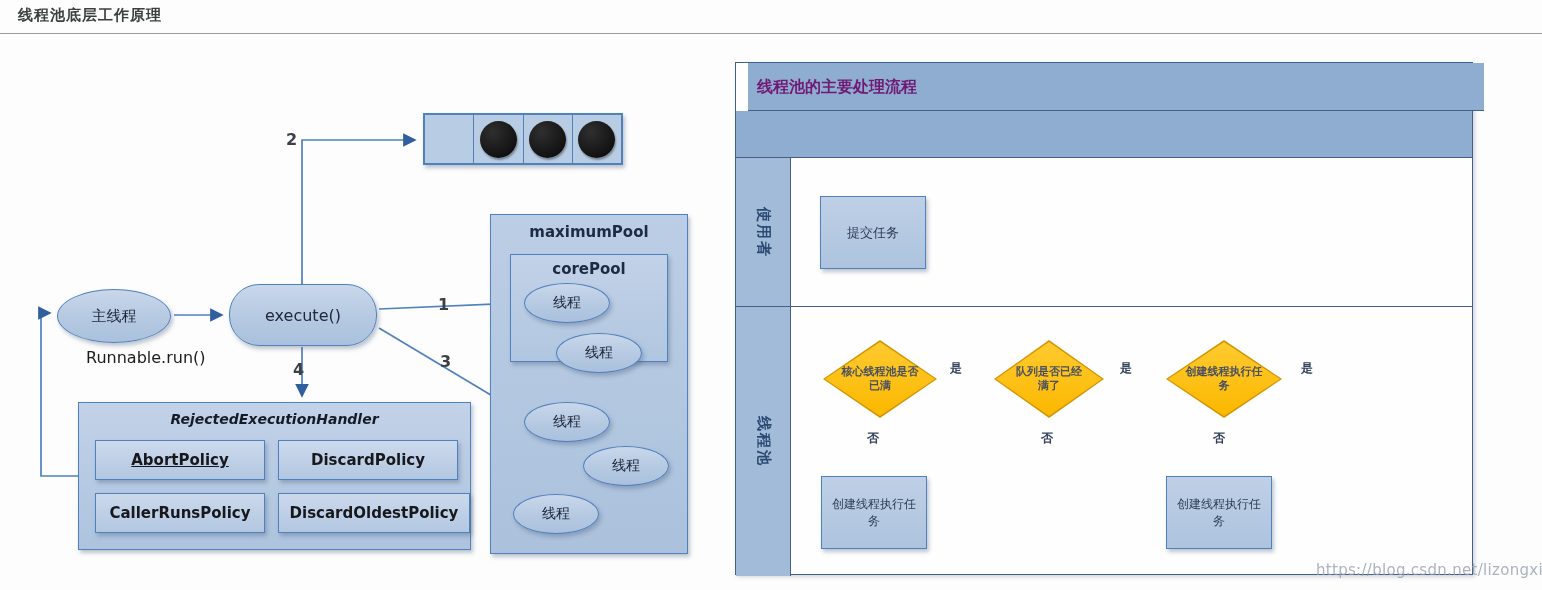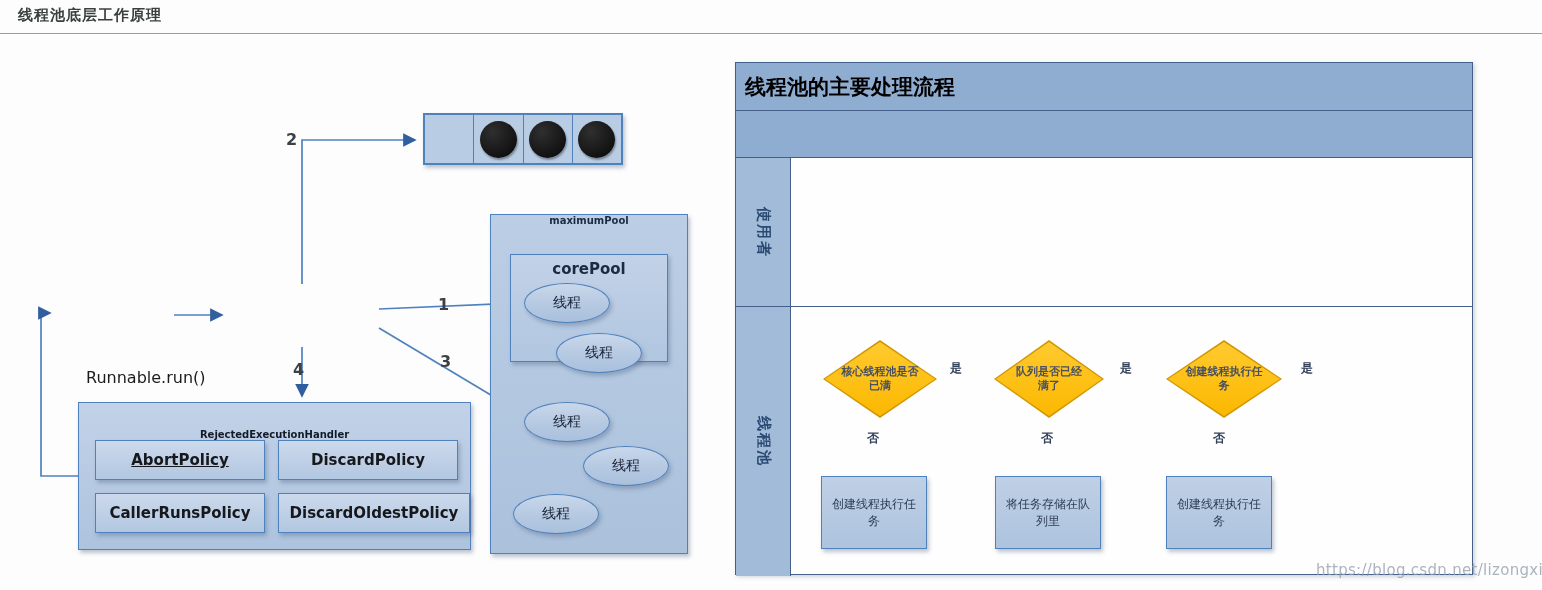--- a/index.html
+++ b/index.html
@@ -36,44 +36,44 @@
   }
   .qcell{flex:1;display:flex;align-items:center;justify-content:center;
     border-right:1.8px solid #4f81bd;}
   .qcell:last-child{border-right:none;}
   .qdot{width:37px;height:37px;border-radius:50%;
     background:radial-gradient(circle at 35% 30%,#2f2f2f,#060606);
     box-shadow:1px 2px 2px rgba(0,0,0,.35);}
 
   
   .main-thread{left:57px;top:289px;width:114px;height:54px;font-size:15px;}
-  .runnable{position:absolute;left:86px;top:348px;font-size:16px;color:#1c1c1c;margin-top:20px;}
+  .runnable{position:absolute;left:86px;top:348px;font-size:16px;color:#1c1c1c;}
   .execute{left:229px;top:284px;width:148px;height:62px;border-radius:30px;font-size:16px;}
   .maxpool{left:490px;top:214px;width:198px;height:340px;
     align-items:flex-start;background:linear-gradient(180deg,#bccee5,#abc1dc);}
-  .maxpool-title{margin-top:0;font-size:10px;font-weight:600;color:#1d2b42;}
+  .maxpool-title{margin-top:8px;font-size:15px;font-weight:600;color:#1d2b42;}
   .corepool{left:510px;top:254px;width:158px;height:108px;
     align-items:flex-start;border-width:1.4px;
     background:linear-gradient(180deg,#c2d2e8,#b1c6e0);}
   .corepool-title{margin-top:5px;font-size:15px;font-weight:600;color:#1d2b42;}
   .thread{width:86px;height:40px;font-size:14px;}
   .rejected{left:78px;top:402px;width:393px;height:148px;align-items:flex-start;
     background:linear-gradient(180deg,#c2d2e8 0%,#adc3de 100%);}
-  .rejected-title{margin-top:26px;font-size:10px;font-weight:600;color:#141b28;}
+  .rejected-title{margin-top:8px;font-size:14px;font-weight:600;color:#141b28;font-style:italic;}
   .policy{font-size:15px;font-weight:700;color:#16181c;
     background:linear-gradient(180deg,#ccd9ec 0%,#b2c7e1 100%);
     border:1.5px solid #4f81bd;}
 
   
   .flowbox{position:absolute;left:735px;top:62px;width:738px;height:513px;
     border:1.6px solid #44608a;box-sizing:border-box;background:#fefefe;
     box-shadow:2px 2px 4px rgba(80,90,110,.25);}
-  .flow-header1{position:absolute;left:0;top:0;width:100%;height:48px;
+  .flow-header1{position:absolute;left:12px;top:0;width:100%;height:48px;
     background:#8fadd0;border-bottom:1.5px solid #44608a;box-sizing:border-box;
-    line-height:48px;padding-left:9px;font-size:21px;font-weight:700;color:#000000;}
+    line-height:48px;padding-left:9px;font-size:16px;font-weight:700;color:#701a75;}
   .flow-header2{position:absolute;left:0;top:48px;width:100%;height:47px;
     background:#8fadd0;border-bottom:1.5px solid #44608a;box-sizing:border-box;}
   .lane-col{position:absolute;left:0;top:95px;width:55px;height:418px;
     border-right:1.5px solid #44608a;box-sizing:border-box;background:#a2bbd9;}
   .lane-cell{display:flex;align-items:center;justify-content:center;box-sizing:border-box;}
   .lane-cell-1{height:148px;}
   .lane-cell-2{height:270px;}
   .lane-divider{position:absolute;left:0;top:243px;width:100%;height:0;
     border-top:1.5px solid #44608a;}
   .lane-label{transform:rotate(90deg);white-space:nowrap;font-size:15px;
@@ -146,21 +146,23 @@
     <div class="qcell">
         <div class="qdot"></div>
       </div>
   </div>
 
   <span class="num-label" style="left:286px;top:130px;">2</span>
   <span class="num-label" style="left:438px;top:295px;">1</span>
   <span class="num-label" style="left:440px;top:352px;">3</span>
   <span class="num-label" style="left:293px;top:360px;">4</span>
 
+  <div class="node ellipse main-thread">主线程</div>
   <div class="runnable">Runnable.run()</div>
+  <div class="node execute">execute()</div>
 
   <div class="node maxpool">
     <div class="maxpool-title">maximumPool</div>
   </div>
   <div class="node corepool">
     <div class="corepool-title">corePool</div>
   </div>
   <div class="node ellipse thread" style="left:524px;top:283px;">线程</div>
   <div class="node ellipse thread" style="left:556px;top:333px;">线程</div>
   <div class="node ellipse thread" style="left:524px;top:402px;">线程</div>
@@ -182,39 +184,39 @@
       <div class="lane-cell lane-cell-1">
         <span class="lane-label">使用者</span>
       </div>
       <div class="lane-cell lane-cell-2">
         <span class="lane-label">线程池</span>
       </div>
     </div>
     <div class="lane-divider"></div>
   </div>
 
+  <div class="node flow-node submit">提交任务</div>
 
   <div class="diamond d1">
     <div class="d-outer"></div>
     <div class="d-inner"></div>
     <div class="d-text">核心线程池是否已满</div>
   </div>
   <div class="diamond d2">
     <div class="d-outer"></div>
     <div class="d-inner"></div>
     <div class="d-text">队列是否已经满了</div>
   </div>
   <div class="diamond d3">
     <div class="d-outer"></div>
     <div class="d-inner"></div>
     <div class="d-text">创建线程执行任务</div>
   </div>
 
   <div class="node flow-node act1">创建线程执行任务</div>
-  <div class="node flow-node act2">将任务存储在队列里</div>
   <div class="node flow-node act3">创建线程执行任务</div>
 
   <span class="small-label" style="left:950px;top:360px;">是</span>
   <span class="small-label" style="left:1120px;top:360px;">是</span>
   <span class="small-label" style="left:1301px;top:360px;">是</span>
   <span class="small-label" style="left:867px;top:430px;">否</span>
   <span class="small-label" style="left:1041px;top:430px;">否</span>
   <span class="small-label" style="left:1213px;top:430px;">否</span>
 
   <div class="watermark">https://blog.csdn.net/lizongxiao</div>

